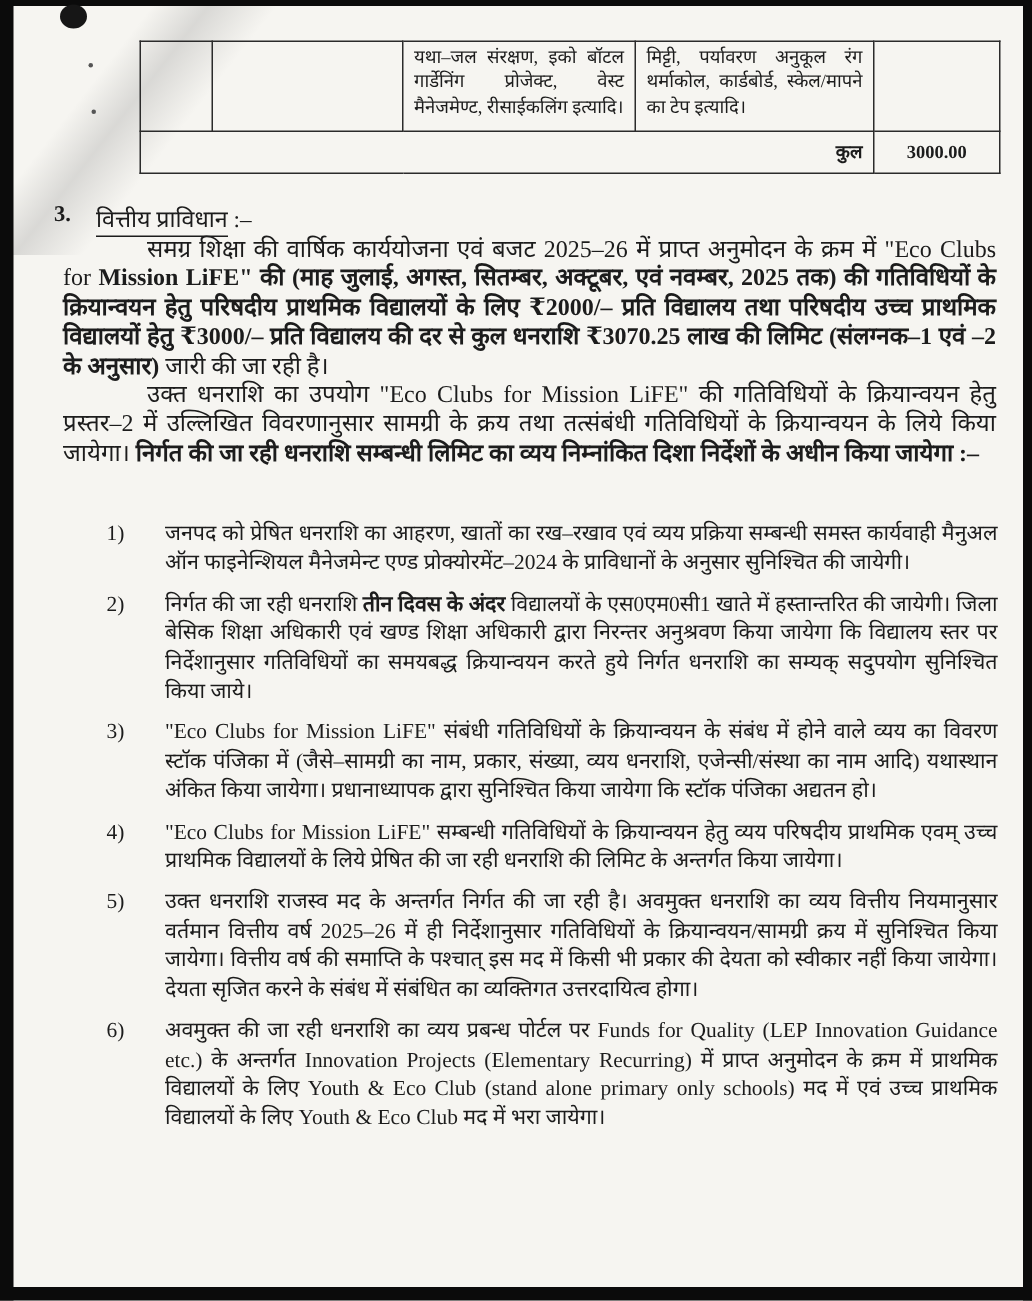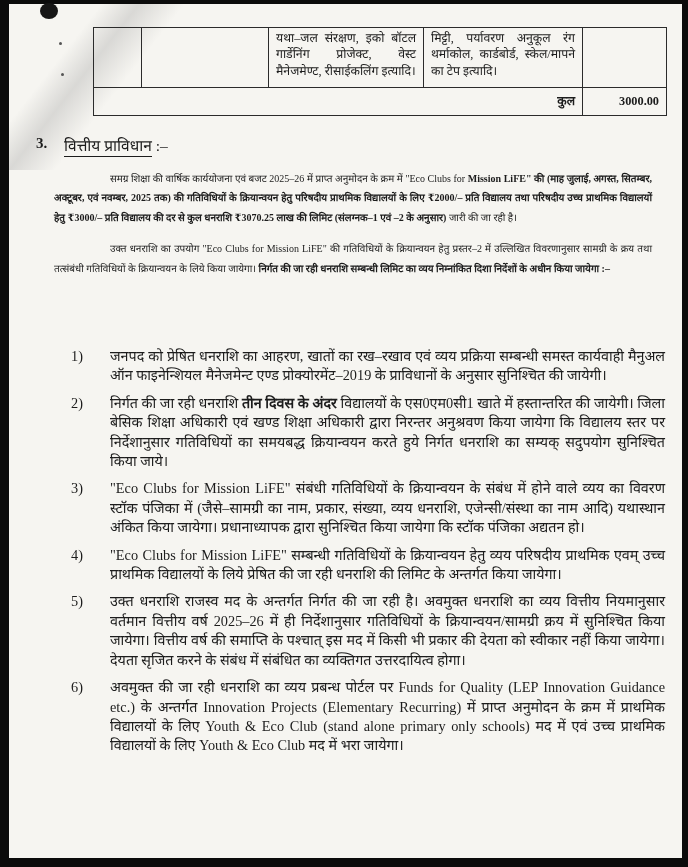--- a/index.html
+++ b/index.html
@@ -23,30 +23,30 @@
   .speck.s2{left:61px;top:73px;}
 
   
   .doc-table{position:absolute;left:69px;top:27px;border-collapse:collapse;table-layout:fixed;width:573px;margin-left:24px;}
   .doc-table td{border:1px solid #2b2b2b;vertical-align:top;padding:2px 7px 2px 7px;
     font-size:12.3px;line-height:16.4px;}
   .doc-table .cell-text{text-align:justify;}
   .doc-table tr.row-main td{height:55px;}
   .doc-table tr.row-total td{height:23px;vertical-align:middle;}
   .total-label{text-align:right;font-weight:bold;font-size:13.5px;}
-  .total-amount{text-align:right;font-weight:bold;font-size:13px;padding-right:8px;}
+  .total-amount{text-align:center;font-weight:bold;font-size:13px;padding-right:8px;}
 
   
   .sec-num{position:absolute;left:36px;top:135px;font-weight:bold;font-size:15px;}
   .sec-heading{position:absolute;left:64px;top:134px;font-weight:normal;font-size:15.5px;}
   .sec-heading .hd{border-bottom:1.6px solid #1c1c1c;padding-bottom:2px;}
 
   
   .paras{position:absolute;left:42px;top:157px;width:622px;}
-  .paras p{margin:12px;font-size:10px;line-height:19.4px;text-align:justify;text-indent:56px;}
+  .paras p{margin:0;font-size:16px;line-height:19.4px;text-align:justify;text-indent:56px;}
   .b{font-weight:bold;}
 
   
   .prov-list{position:absolute;left:71px;top:347px;width:594px;}
   .prov-item{position:relative;padding-left:39px;margin-bottom:8px;
     font-size:14.3px;line-height:19.4px;text-align:justify;}
   .prov-item .num{position:absolute;left:0;top:0;width:30px;text-align:left;}
 </style>
 </head>
 <body>
@@ -86,21 +86,21 @@
 <div class="sec-num">3.</div>
 <div class="sec-heading"><span class="hd">वित्तीय प्राविधान</span><span> :–</span></div>
 
 <div class="paras">
   <p><span>समग्र शिक्षा की वार्षिक कार्ययोजना एवं बजट 2025–26 में प्राप्त अनुमोदन के क्रम में "Eco Clubs for </span><span class="b">Mission LiFE" की (माह जुलाई, अगस्त, सितम्बर, अक्टूबर, एवं नवम्बर, 2025 तक) की गतिविधियों के क्रियान्वयन हेतु परिषदीय प्राथमिक विद्यालयों के लिए ₹2000/– प्रति विद्यालय तथा परिषदीय उच्च प्राथमिक विद्यालयों हेतु ₹3000/– प्रति विद्यालय की दर से कुल धनराशि ₹3070.25 लाख की लिमिट (संलग्नक–1 एवं –2 के अनुसार) </span><span>जारी की जा रही है।</span></p>
   <p><span>उक्त धनराशि का उपयोग "Eco Clubs for Mission LiFE" की गतिविधियों के क्रियान्वयन हेतु प्रस्तर–2 में उल्लिखित विवरणानुसार सामग्री के क्रय तथा तत्संबंधी गतिविधियों के क्रियान्वयन के लिये किया जायेगा। </span><span class="b">निर्गत की जा रही धनराशि सम्बन्धी लिमिट का व्यय निम्नांकित दिशा निर्देशों के अधीन किया जायेगा :–</span></p>
 </div>
 
 <div class="prov-list">
   <div class="prov-item">
-    <span class="num">1)</span><span>जनपद को प्रेषित धनराशि का आहरण, खातों का रख–रखाव एवं व्यय प्रक्रिया सम्बन्धी समस्त कार्यवाही मैनुअल ऑन फाइनेन्शियल मैनेजमेन्ट एण्ड प्रोक्योरमेंट–2019 के प्राविधानों के अनुसार सुनिश्चित की जायेगी।</span><span class="b"></span><span></span>
+    <span class="num">1)</span><span>जनपद को प्रेषित धनराशि का आहरण, खातों का रख–रखाव एवं व्यय प्रक्रिया सम्बन्धी समस्त कार्यवाही मैनुअल ऑन फाइनेन्शियल मैनेजमेन्ट एण्ड प्रोक्योरमेंट–2024 के प्राविधानों के अनुसार सुनिश्चित की जायेगी।</span><span class="b"></span><span></span>
   </div>
   <div class="prov-item">
     <span class="num">2)</span><span>निर्गत की जा रही धनराशि </span><span class="b">तीन दिवस के अंदर</span><span> विद्यालयों के एस0एम0सी1 खाते में हस्तान्तरित की जायेगी। जिला बेसिक शिक्षा अधिकारी एवं खण्ड शिक्षा अधिकारी द्वारा निरन्तर अनुश्रवण किया जायेगा कि विद्यालय स्तर पर निर्देशानुसार गतिविधियों का समयबद्ध क्रियान्वयन करते हुये निर्गत धनराशि का सम्यक् सदुपयोग सुनिश्चित किया जाये।</span>
   </div>
   <div class="prov-item">
     <span class="num">3)</span><span>"Eco Clubs for Mission LiFE" संबंधी गतिविधियों के क्रियान्वयन के संबंध में होने वाले व्यय का विवरण स्टॉक पंजिका में (जैसे–सामग्री का नाम, प्रकार, संख्या, व्यय धनराशि, एजेन्सी/संस्था का नाम आदि) यथास्थान अंकित किया जायेगा।  प्रधानाध्यापक द्वारा सुनिश्चित किया जायेगा कि स्टॉक पंजिका अद्यतन हो।</span><span class="b"></span><span></span>
   </div>
   <div class="prov-item">
     <span class="num">4)</span><span>"Eco Clubs for Mission LiFE" सम्बन्धी गतिविधियों के क्रियान्वयन हेतु व्यय परिषदीय प्राथमिक एवम् उच्च प्राथमिक विद्यालयों के लिये प्रेषित की जा रही धनराशि की लिमिट के अन्तर्गत किया जायेगा।</span><span class="b"></span><span></span>
   </div>

